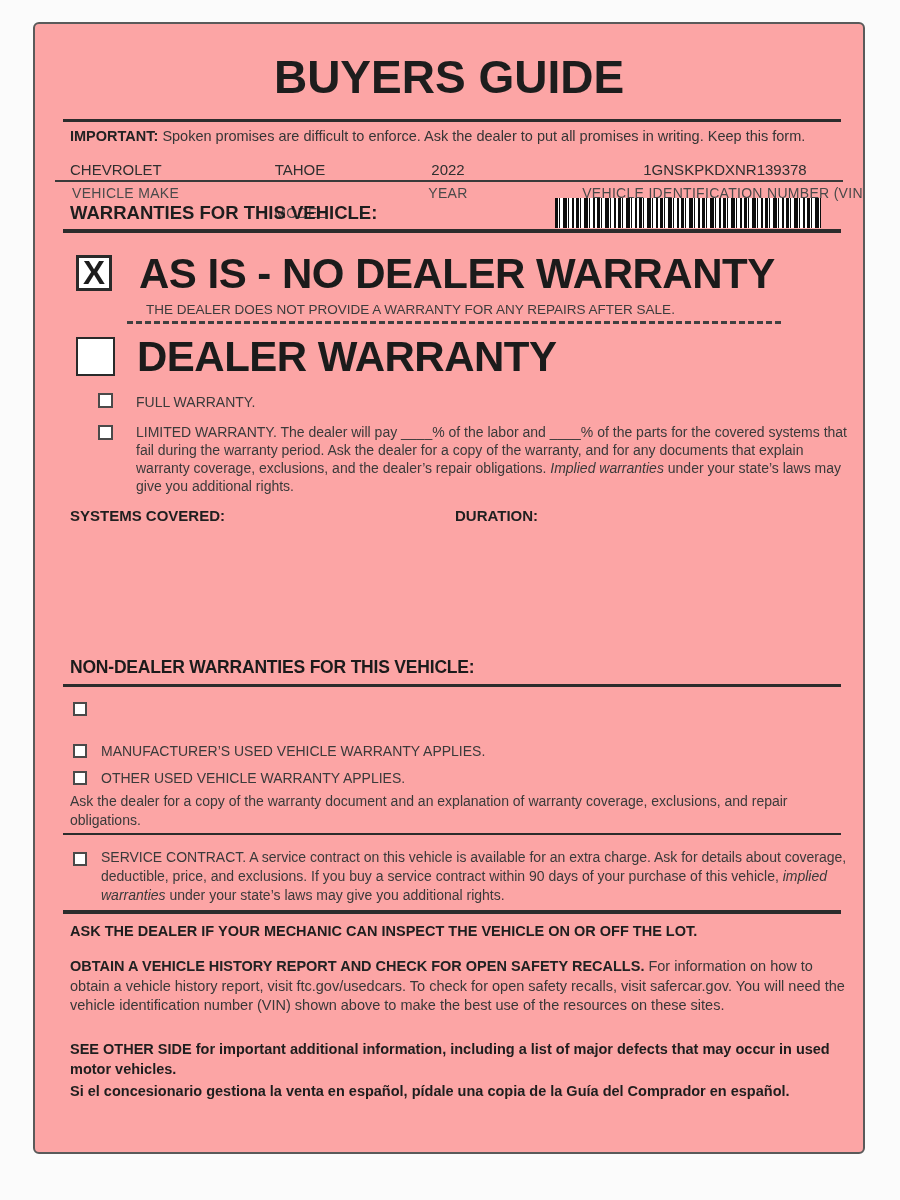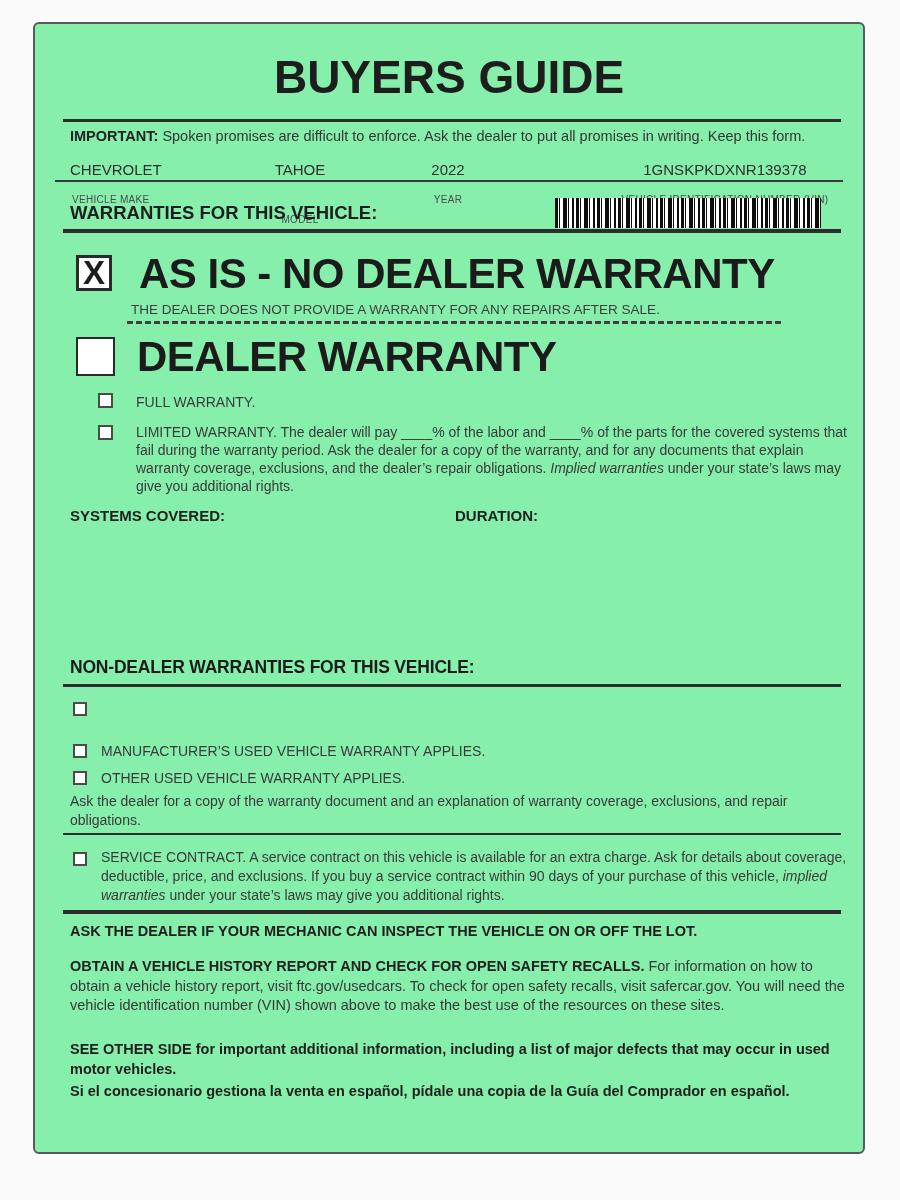--- a/index.html
+++ b/index.html
@@ -6,53 +6,53 @@
   body{
     width:900px;height:1200px;
     background:#fbfbfb;
     font-family:"Liberation Sans", sans-serif;
     color:#3a3a3a;
     position:relative;
     -webkit-font-smoothing:antialiased;
   }
   .sheet{
     position:absolute;left:33px;top:22px;width:832px;height:1132px;
-    background:#86efac;border:2px solid #5a5a5a;border-radius:6px;
+    background:#fca5a5;border:2px solid #5a5a5a;border-radius:6px;
     box-sizing:border-box;overflow:hidden;
   }
   .abs{position:absolute;}
   .doc-title{
     left:0;top:26px;width:100%;text-align:center;
     font-size:46px;font-weight:bold;color:#1d1d1d;letter-spacing:0px;
   }
   .rule{background:#2c2c2c;left:28px;width:778px;}
   .rule-3{height:3px;}
   .rule-4{height:4px;}
   .rule-2{height:2px;}
   .important-line{left:35px;top:104px;width:782px;font-size:14.5px;color:#353535;}
   .b{font-weight:bold;color:#222;}
   .veh-val{top:137px;font-size:15px;color:#2f2f2f;}
   .veh-underline{left:20px;top:156px;width:788px;height:2px;background:#3a3a3a;}
-  .veh-lab{top:170px;font-size:10px;color:#4a4a4a;letter-spacing:0.3px;}
+  .veh-lab{top:161px;font-size:14px;color:#4a4a4a;letter-spacing:0.3px;}
   .warr-head{left:35px;top:178px;font-size:18.5px;font-weight:bold;color:#1e1e1e;}
   .barcode{
     left:520px;top:174px;width:266px;height:30px;
     background:repeating-linear-gradient(90deg,
       #0c0c0c 0px,#0c0c0c 3px,#fff 3px,#fff 4px,
       #0c0c0c 4px,#0c0c0c 5px,#fff 5px,#fff 8px,
       #0c0c0c 8px,#0c0c0c 12px,#fff 12px,#fff 13px,
       #0c0c0c 13px,#0c0c0c 14px,#fff 14px,#fff 17px,
       #0c0c0c 17px,#0c0c0c 19px,#fff 19px,#fff 21px);
   }
   .bigbox{border:3px solid #2a2a2a;background:#fff;box-sizing:border-box;
     display:flex;align-items:center;justify-content:center;}
   .asis-box{left:41px;top:231px;width:36px;height:36px;}
   .asis-mark{font-size:33px;font-weight:bold;color:#1d1d1d;line-height:1;margin-top:-2px;}
   .asis-title{left:104px;top:226px;font-size:42px;font-weight:bold;color:#1b1b1b;letter-spacing:-0.5px;white-space:nowrap;}
-  .asis-sub{left:96px;top:278px;font-size:13.5px;color:#3c3c3c;white-space:nowrap;}
+  .asis-sub{left:111px;top:278px;font-size:13.5px;color:#3c3c3c;white-space:nowrap;}
   .dash-sep{left:92px;top:297px;width:654px;height:0;border-top:3px dashed #404040;}
   .dw-box{left:41px;top:313px;width:39px;height:39px;border-width:2.5px;}
   .dw-title{left:102px;top:309px;font-size:42px;font-weight:bold;color:#1b1b1b;letter-spacing:-0.5px;white-space:nowrap;}
   .cb{border:2px solid #4a4a4a;background:#fff;box-sizing:border-box;}
   .cb-15{width:15px;height:15px;}
   .cb-14{width:14px;height:14px;}
   .body-txt{font-size:14px;line-height:18px;color:#3a3a3a;}
   .full-cb{left:63px;top:369px;}
   .full-lab{left:101px;top:369px;}
   .lim-cb{left:63px;top:401px;}

